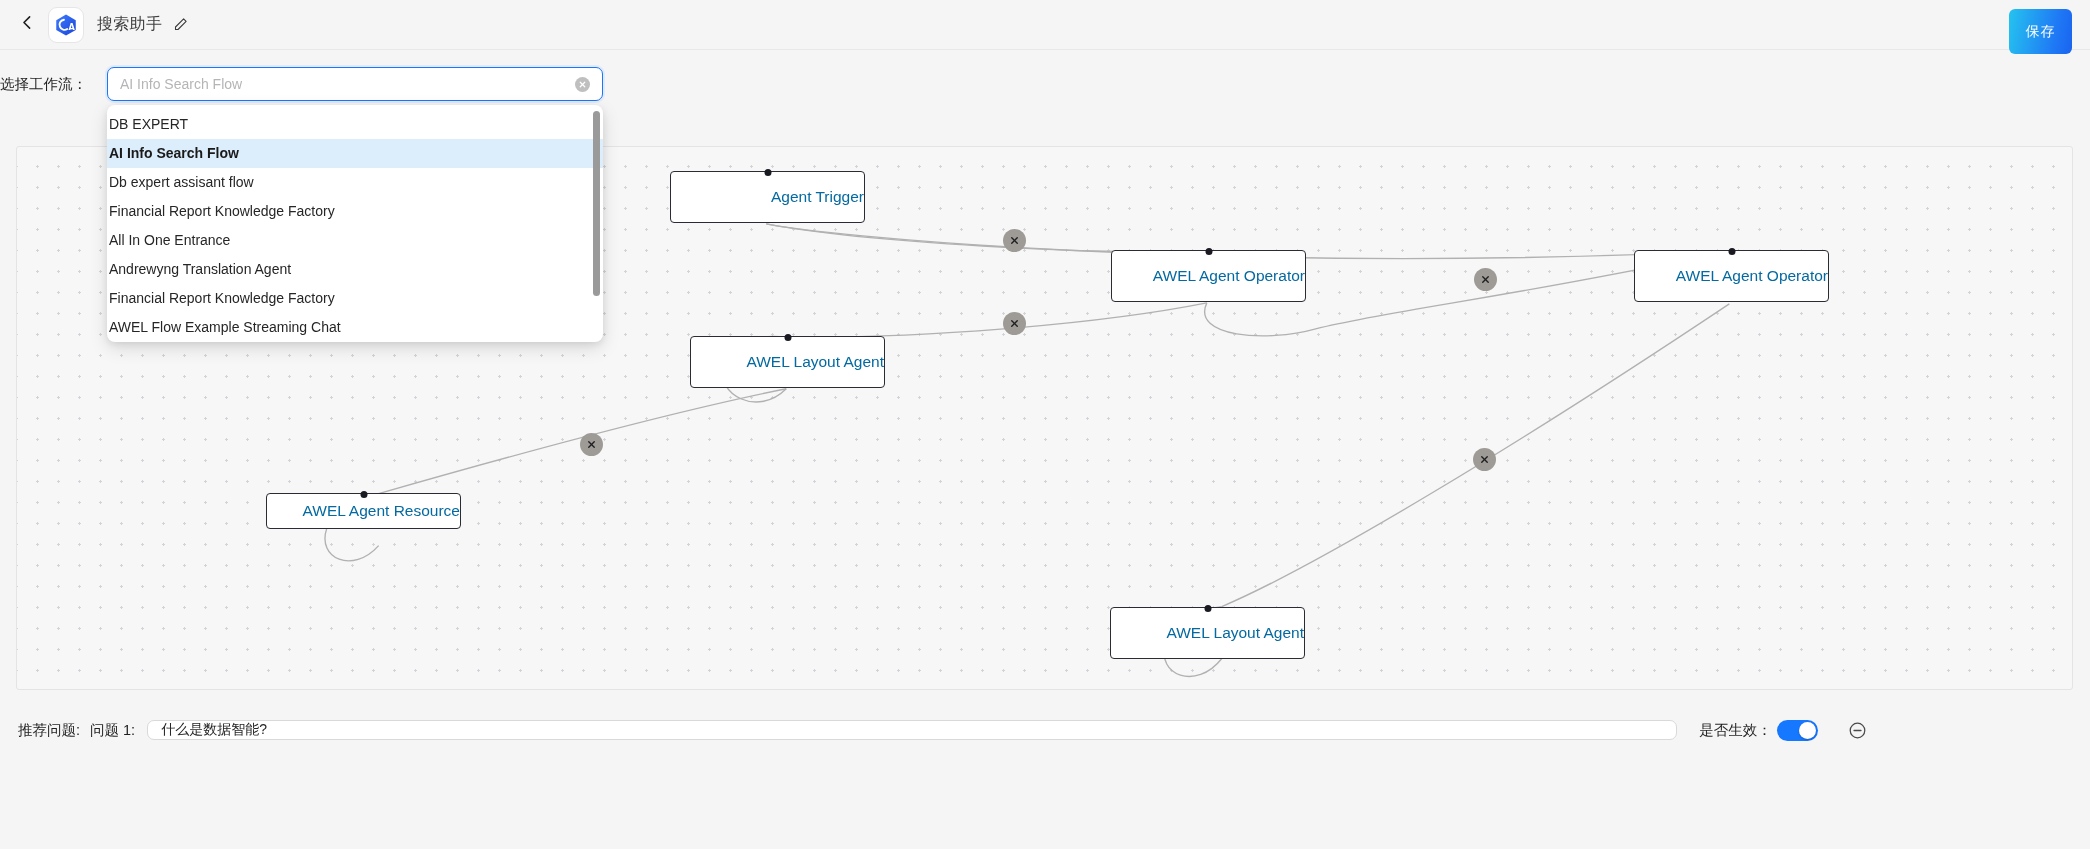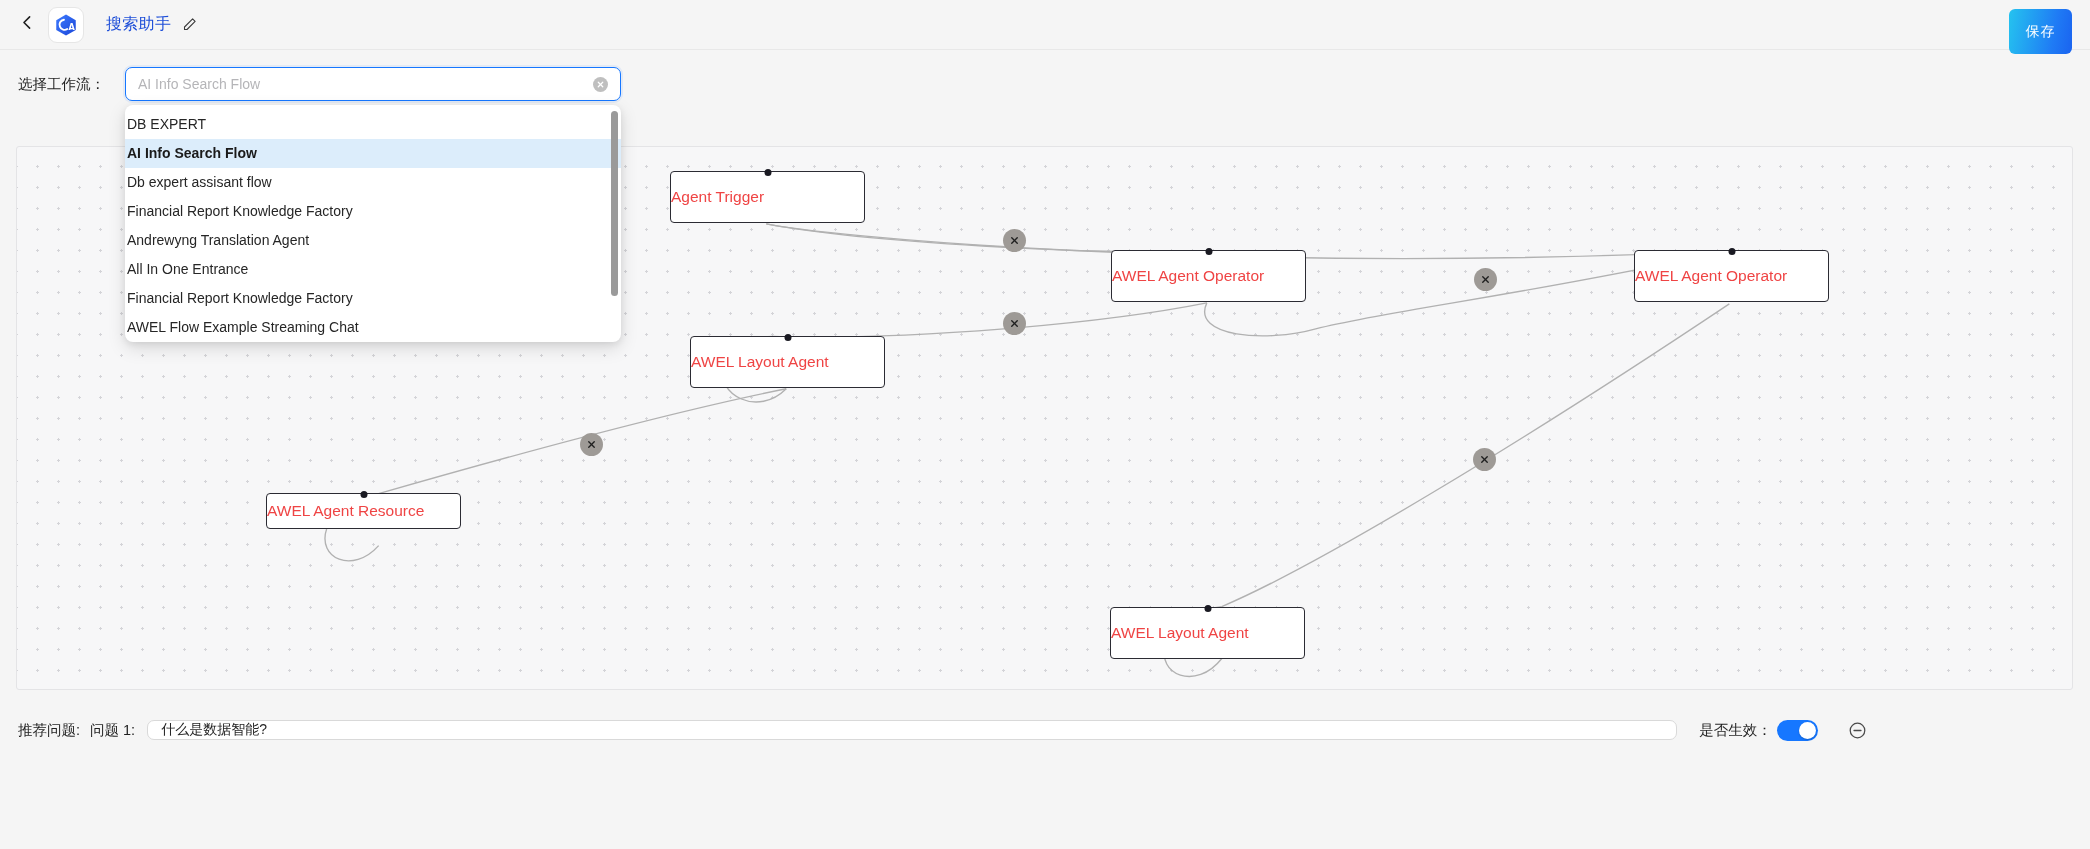--- a/index.html
+++ b/index.html
@@ -24,21 +24,21 @@
     cursor: pointer; color: #1f1f1f;
   }
   .back-btn svg { width: 17px; height: 17px; }
   .app-logo {
     width: 36px; height: 36px; margin-left: 4px;
     background: #ffffff; border: 1px solid #e6e6e6; border-radius: 9px;
     display: flex; align-items: center; justify-content: center;
     overflow: hidden;
   }
   .app-title {
-    margin-left: 22px; font-size: 16px; color: #1d4ed8;
+    margin-left: 13px; font-size: 16px; color: #404040;
     letter-spacing: 0.3px;
   }
   .edit-icon {
     margin-left: 9px; width: 18px; height: 18px; cursor: pointer;
     display: flex; align-items: center; justify-content: center;
     color: #3a3a3a;
   }
   .edit-icon svg { width: 15px; height: 15px; }
   .save-btn {
     position: absolute; right: 18px; top: 9px;
@@ -49,21 +49,21 @@
     cursor: pointer; letter-spacing: 1px;
   }
 
   
   .select-row {
     position: absolute; left: 0; top: 50px;
     width: 2090px; height: 68px;
     display: flex; align-items: center;
   }
   .select-label {
-    margin-left: 18px; font-size: 14.5px; color: #1f1f1f;
+    font-size: 14.5px; color: #1f1f1f;
     white-space: nowrap;
   }
   .select-wrap { position: relative; margin-left: 20px; }
   .select-box {
     width: 496px; height: 34px;
     background: #ffffff;
     border: 1px solid #1677ff; border-radius: 7px;
     box-shadow: 0 0 0 2px rgba(22,119,255,0.08);
     display: flex; align-items: center; position: relative;
     cursor: text;
@@ -119,22 +119,22 @@
     background-size: 21px 21px;
     background-position: 10px 9px;
   }
   .edges { position: absolute; inset: 0; }
 
   .node {
     position: absolute;
     background: #ffffff;
     border: 1.6px solid #2b2b33;
     border-radius: 4px;
-    display: flex; align-items: center; justify-content: flex-start;
-    font-size: 15.5px; color: #ef4444;
+    display: flex; align-items: center; justify-content: flex-end;
+    font-size: 15.5px; color: #0369a1;
     cursor: grab; white-space: nowrap;
   }
   .port {
     position: absolute; left: 50%; transform: translateX(-50%);
     width: 7px; height: 7px; border-radius: 50%;
     background: #1a1a22; cursor: crosshair;
   }
   .port.top { top: -3.5px; }
 
   .edge-del {
@@ -239,22 +239,22 @@
           <line x1="18" y1="6" x2="6" y2="18"></line>
         </svg>
       </div>
     </div>
 
     <div class="dropdown">
       <div class="dd-item">DB EXPERT</div>
       <div class="dd-item selected">AI Info Search Flow</div>
       <div class="dd-item">Db expert assisant flow</div>
       <div class="dd-item">Financial Report Knowledge Factory</div>
+      <div class="dd-item">All In One Entrance</div>
       <div class="dd-item">Andrewyng Translation Agent</div>
-      <div class="dd-item">All In One Entrance</div>
       <div class="dd-item">Financial Report Knowledge Factory</div>
       <div class="dd-item">AWEL Flow Example Streaming Chat</div>
       <div class="dd-scrollbar"></div>
     </div>
 
   </div>
 </div>
 
 <div class="canvas">
   <div class="dots"></div>

